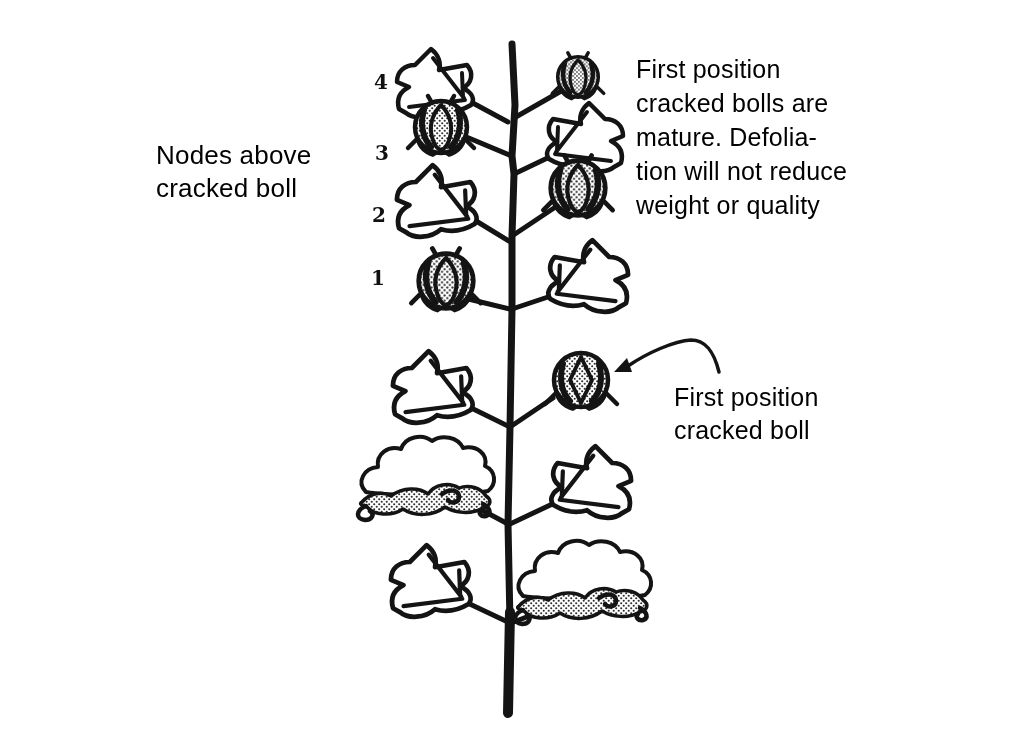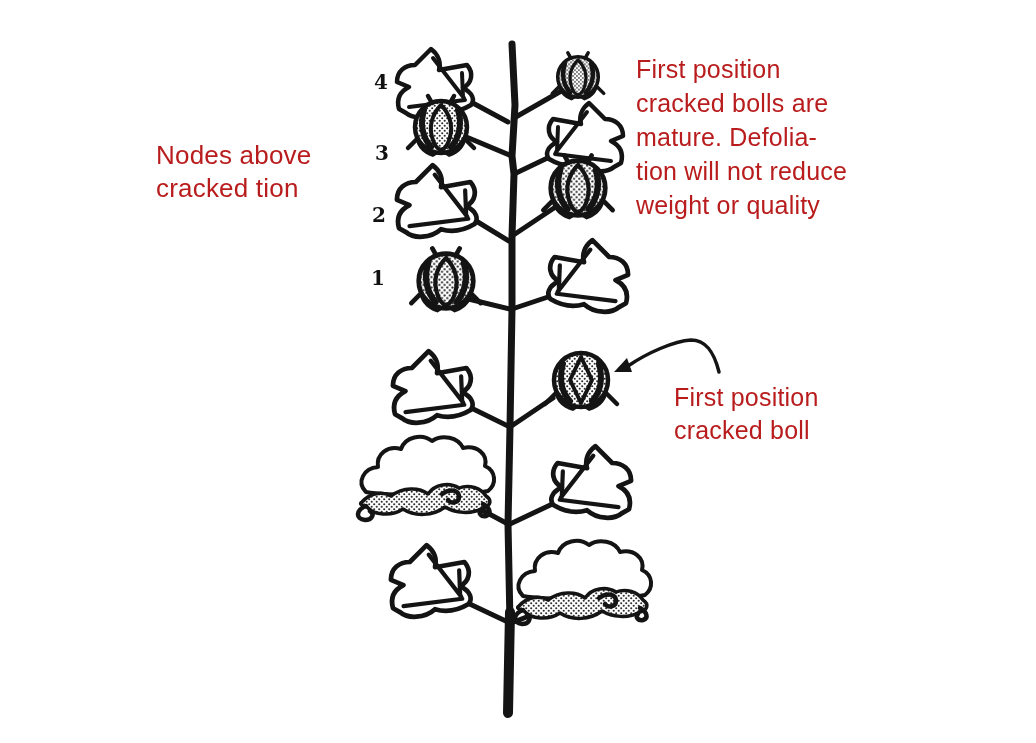--- a/index.html
+++ b/index.html
@@ -7,21 +7,21 @@
     width:1036px;height:743px;
     background:#ffffff;
     font-family:"Liberation Sans", sans-serif;
     position:relative;overflow:hidden;
   }
   .stage{position:absolute;left:0;top:0;width:1036px;height:743px;}
   #plant-svg{position:absolute;left:0;top:0;width:1036px;height:743px;}
 
   .txt{
     position:absolute;
-    color:#b91c1c;
+    color:#000000;
     white-space:pre-line;
     letter-spacing:0.2px;
   }
   #label-nodes-above{left:156px;top:139px;font-size:26px;line-height:33px;}
   #note-top{left:636px;top:52px;font-size:25px;line-height:34px;width:300px;}
   #callout-label{left:674px;top:381px;font-size:25px;line-height:33px;width:220px;}
 
   
   .stem{stroke:#141414;stroke-width:7;fill:none;stroke-linecap:round;stroke-linejoin:round;}
   .stem-lower{stroke:#141414;stroke-width:10;fill:none;stroke-linecap:round;}
@@ -128,21 +128,21 @@
         <text x="378" y="285" class="node-num">1</text>
       </g>
 
     <g>
       <path class="arrow-line" d="M 719,372 C 714,352 706,340 691,340 C 674,341 647,353 628,366"></path>
       <polygon class="arrow-head" points="614,372 632,372 627,358"></polygon>
     </g>
   </svg>
 
   <div class="txt" id="label-nodes-above">Nodes above
-cracked tion</div>
+cracked boll</div>
 
   <div class="txt" id="note-top">First position
 cracked bolls are
 mature. Defolia-
 tion will not reduce
 weight or quality</div>
 
   <div class="txt" id="callout-label">First position
 cracked boll</div>
 

